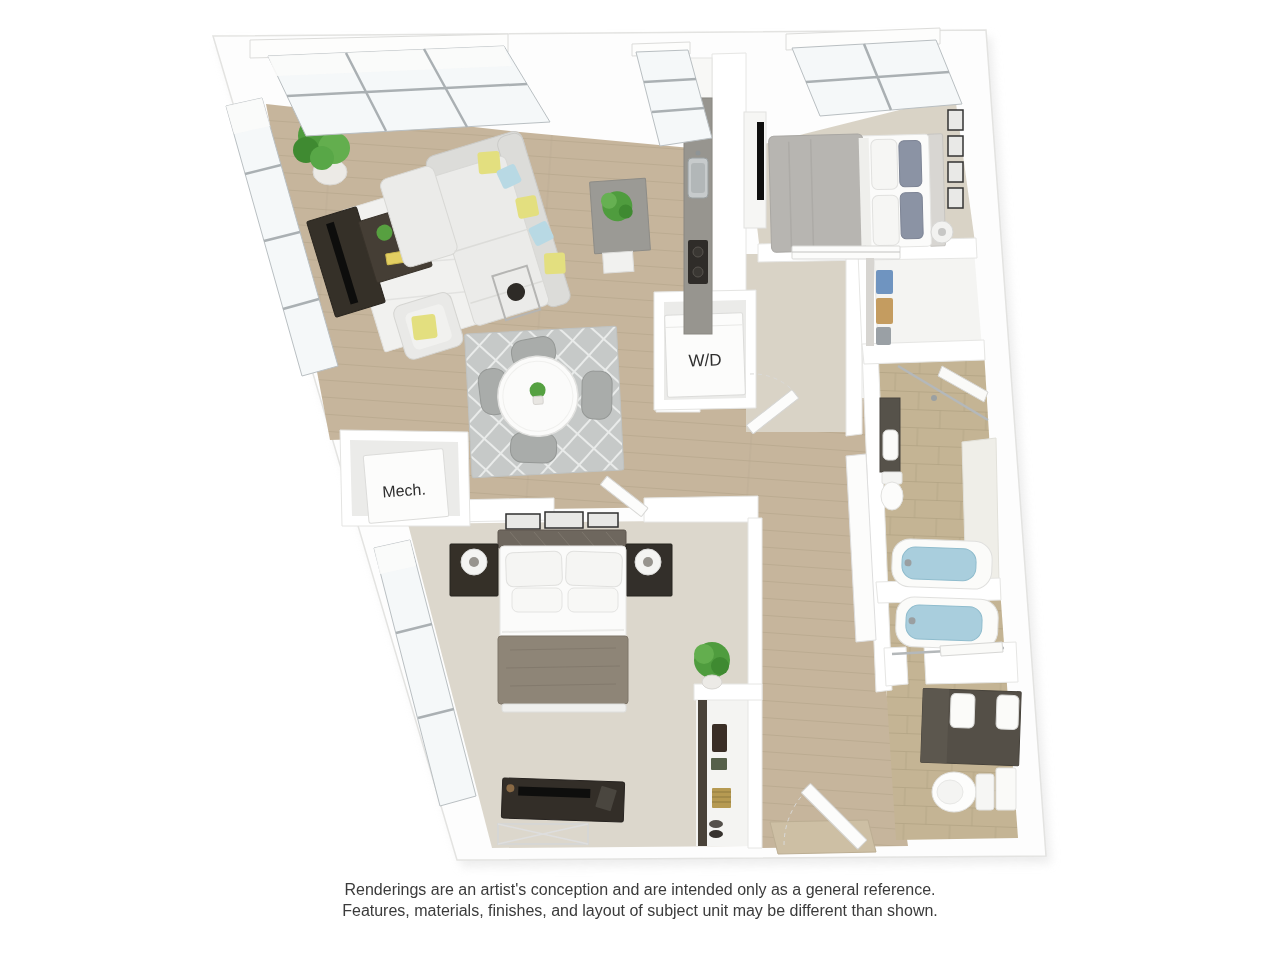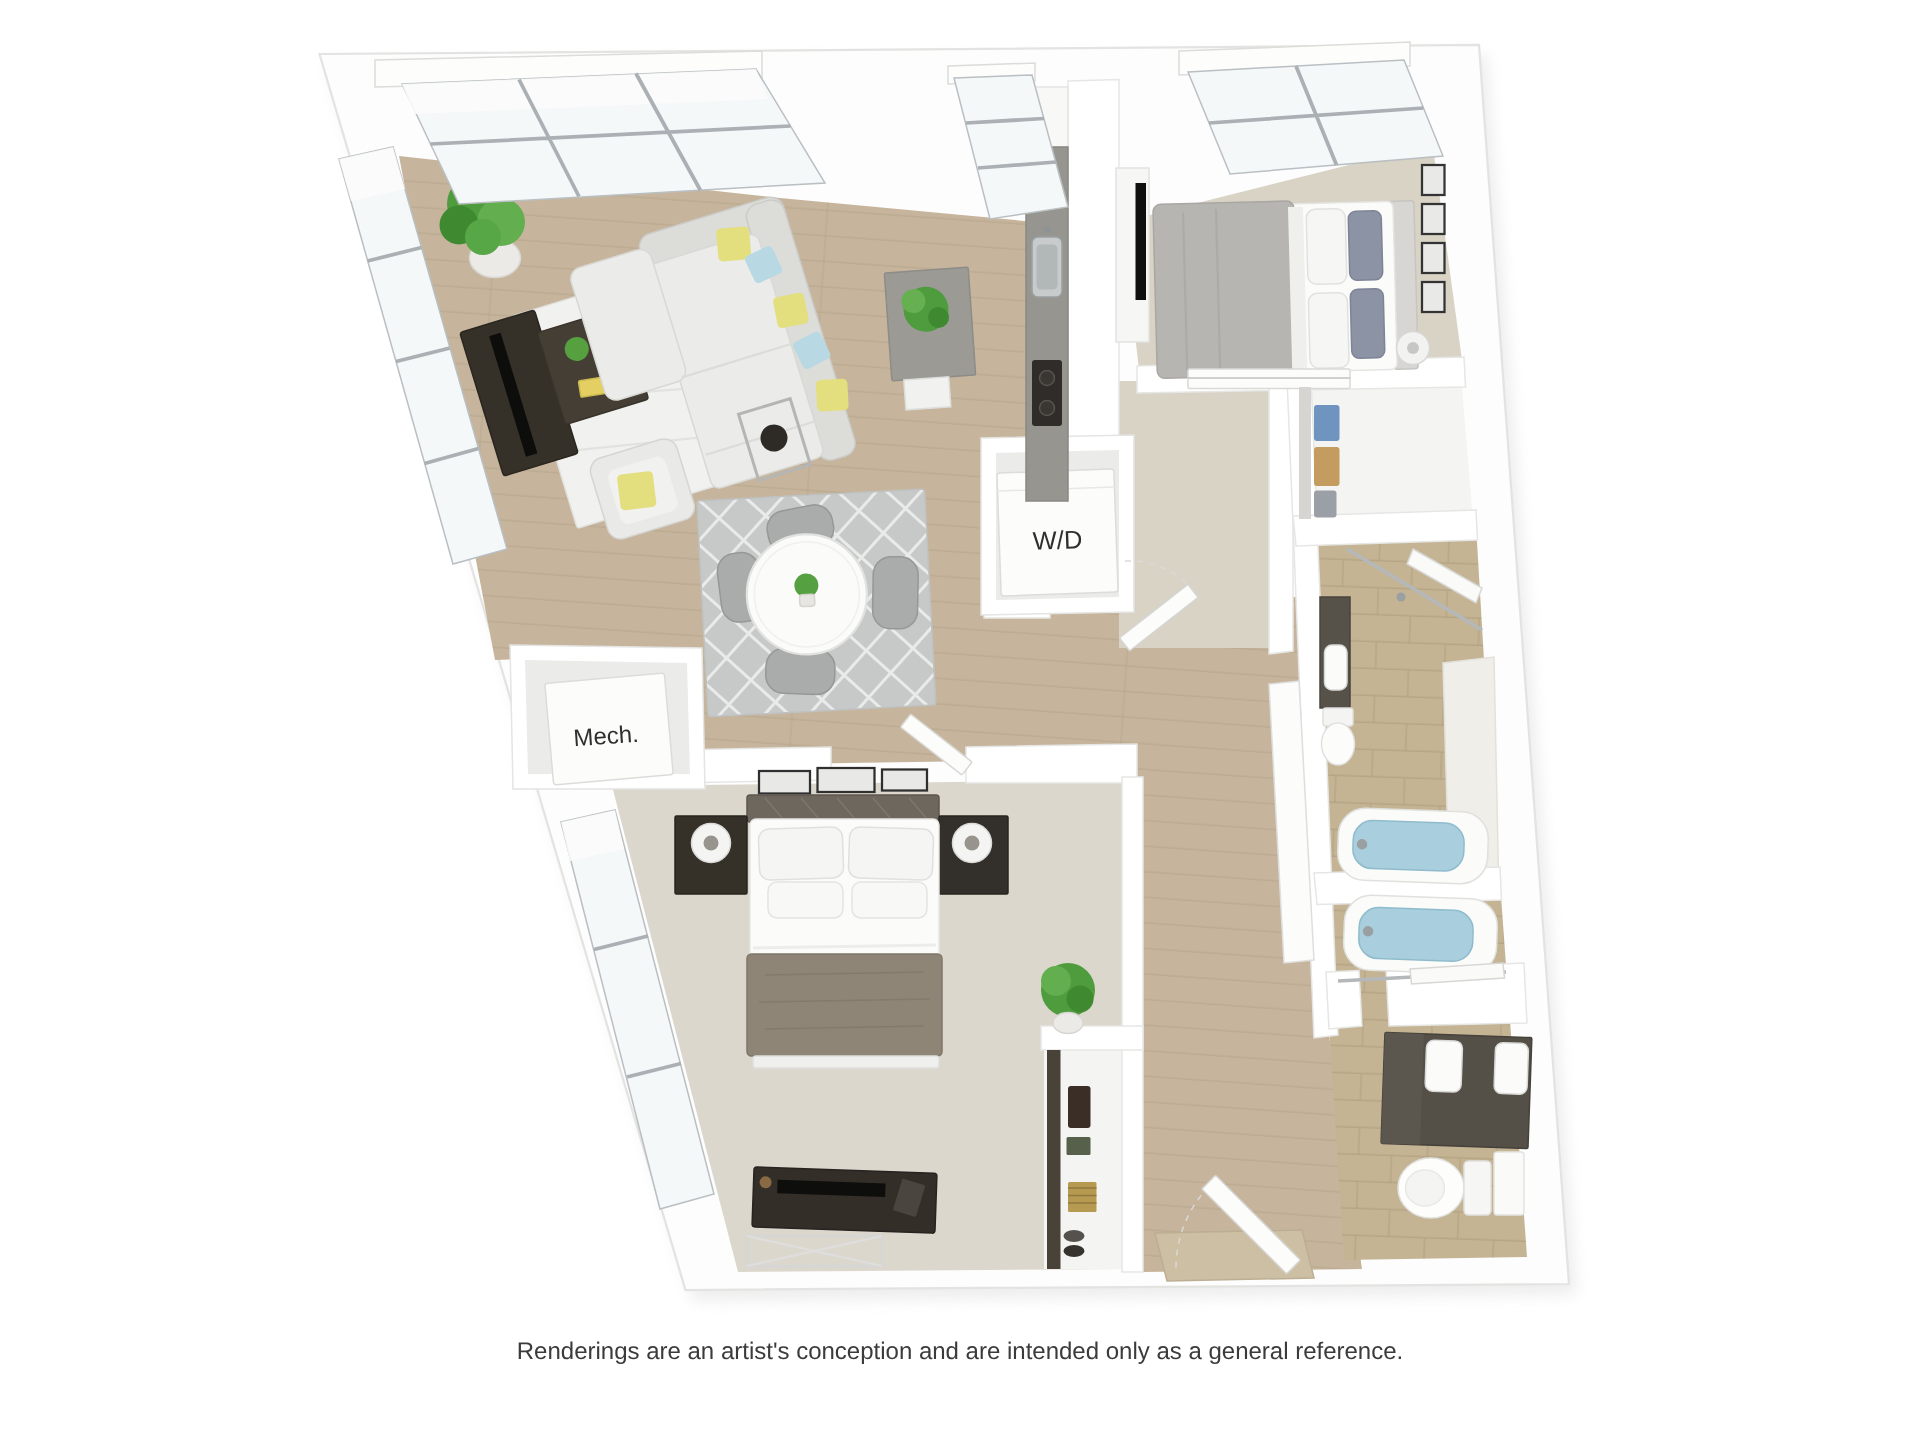--- a/index.html
+++ b/index.html
@@ -5,21 +5,21 @@
   html,body{margin:0;padding:0;background:#ffffff;}
   .stage{
     position:relative;width:1280px;height:960px;background:#ffffff;
     font-family:"Liberation Sans", sans-serif;overflow:hidden;
   }
   .plan-svg{position:absolute;left:0;top:0;}
   .disclaimer{
     position:absolute;left:0;top:879px;width:1280px;text-align:center;
     color:#3b3b3b;font-size:16px;line-height:21px;
   }
-  .disclaimer p{margin:12px;}
+  .disclaimer p{margin:0;}
   .plan-label{
     font-family:"Liberation Sans", sans-serif;
     font-size:17px;fill:#2f2f2f;
   }
   .plan-label.small{font-size:16px;}
 </style>
 </head>
 <body>
 
 <div class="stage">
@@ -341,14 +341,15 @@
     <g>
       <polygon points="374,548 410,540 476,796 440,806" fill="#f5f8f9" stroke="#b9bfc2"></polygon>
       <polygon points="374,548 410,540 416,566 380,574" fill="#fbfbfa" opacity="0.9"></polygon>
       <path d="M396,633 L432,624 M418,718 L454,709" stroke="#aab0b3" stroke-width="2.5" fill="none"></path>
     </g>
   </g>
 </svg>
 
 <div class="disclaimer">
   <p>Renderings are an artist's conception and are intended only as a general reference.</p>
+  <p>Features, materials, finishes, and layout of subject unit may be different than shown.</p>
 </div>
 </div>
 
 </body></html>

